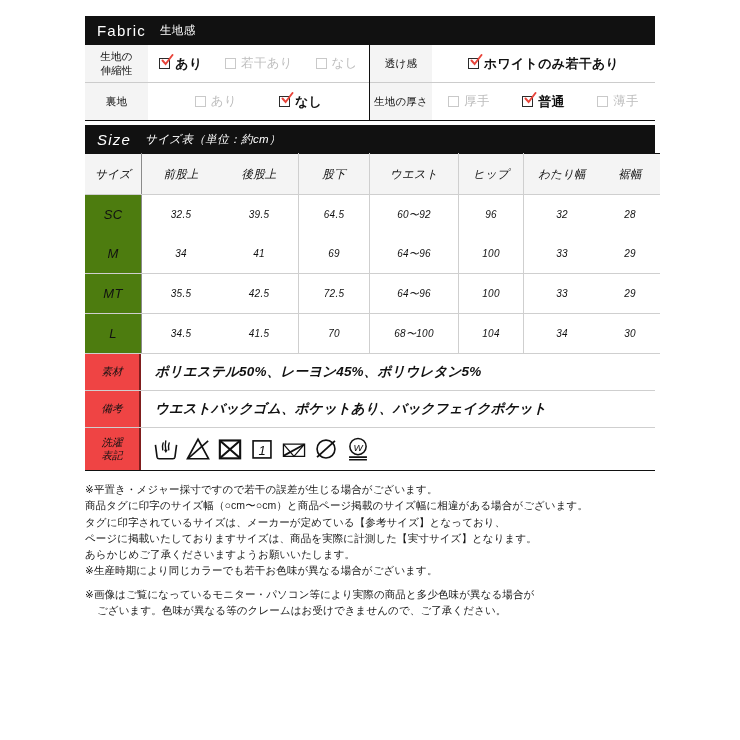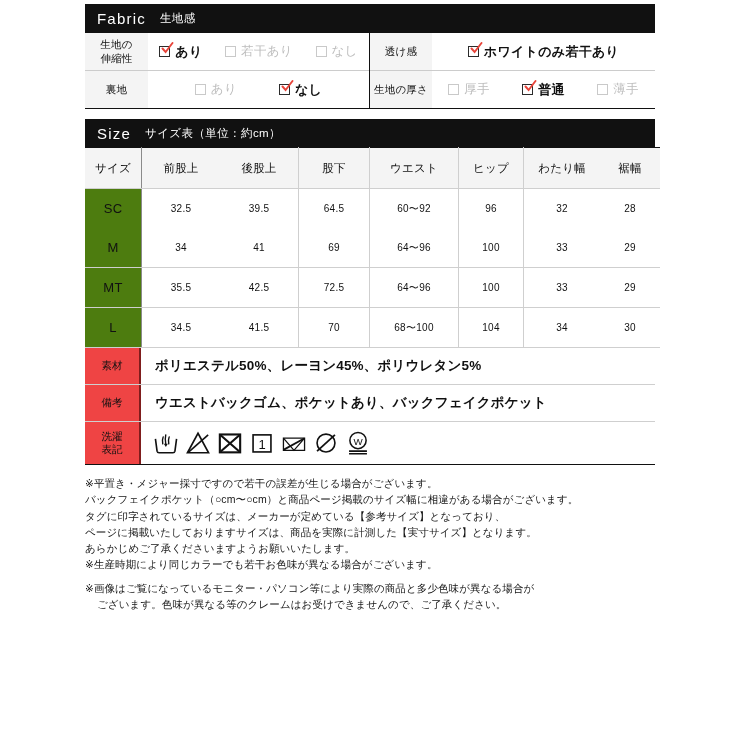--- a/index.html
+++ b/index.html
@@ -15,21 +15,21 @@
     overflow: hidden;
   }
   .page {
     position: relative;
     width: 740px;
     height: 740px;
   }
   .sheet {
     position: absolute;
     left: 85px;
-    top: 4px;
+    top: 16px;
     width: 570px;
   }
 
   
   .banner {
     background: #111111;
     color: #ffffff;
     height: 28px;
     display: flex;
     align-items: center;
@@ -119,21 +119,21 @@
     color: #bdbdbd;
     letter-spacing: 0.3px;
   }
   .opt.on .txt {
     color: #111111;
     font-weight: bold;
     font-size: 13px;
   }
 
   
-  .size-wrap { margin-top: 10px; }
+  .size-wrap { margin-top: 4px; font-style: italic; }
   table.size {
     width: 570px;
     border-collapse: collapse;
     table-layout: fixed;
     border-top: 1px solid #111111;
     border-bottom: 1px solid #111111;
   }
   table.size th, table.size td {
     text-align: center;
     vertical-align: middle;
@@ -451,21 +451,21 @@
             <text x="16" y="18" font-size="12" font-family="Liberation Sans, sans-serif" text-anchor="middle" fill="#111">W</text>
             <path d="M5 26 L27 26 M5 29.2 L27 29.2" stroke="#111" stroke-width="1.9"></path>
           </svg>
 
         </div>
       </div>
     </div>
 
     <div class="notes">
       <p>※平置き・メジャー採寸ですので若干の誤差が生じる場合がございます。</p>
-      <p>バックフェイクポケット（○cm〜○cm）と商品ページ掲載のサイズ幅に相違がある場合がございます。</p>
+      <p>商品タグに印字のサイズ幅（○cm〜○cm）と商品ページ掲載のサイズ幅に相違がある場合がございます。</p>
       <p>タグに印字されているサイズは、メーカーが定めている【参考サイズ】となっており、</p>
       <p>ページに掲載いたしておりますサイズは、商品を実際に計測した【実寸サイズ】となります。</p>
       <p>あらかじめご了承くださいますようお願いいたします。</p>
       <p>※生産時期により同じカラーでも若干お色味が異なる場合がございます。</p>
       <p class="gap">※画像はご覧になっているモニター・パソコン等により実際の商品と多少色味が異なる場合が</p>
       <p class="indent">ございます。色味が異なる等のクレームはお受けできませんので、ご了承ください。</p>
     </div>
 
   </div>
 </div>

